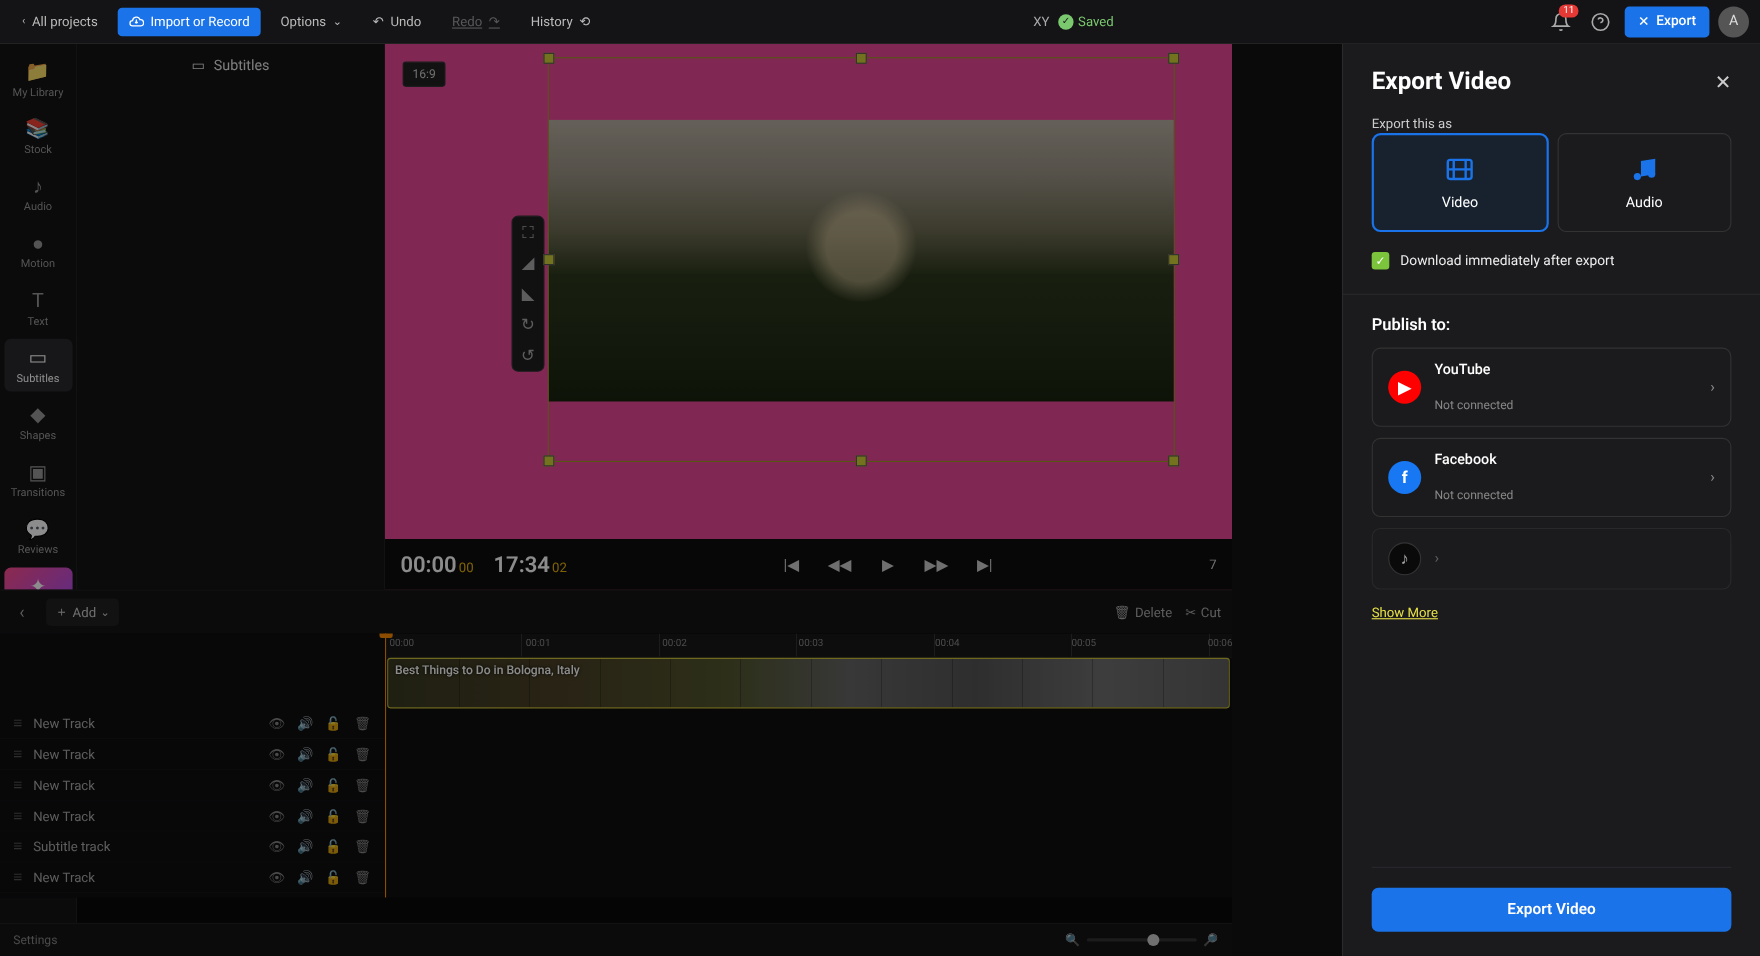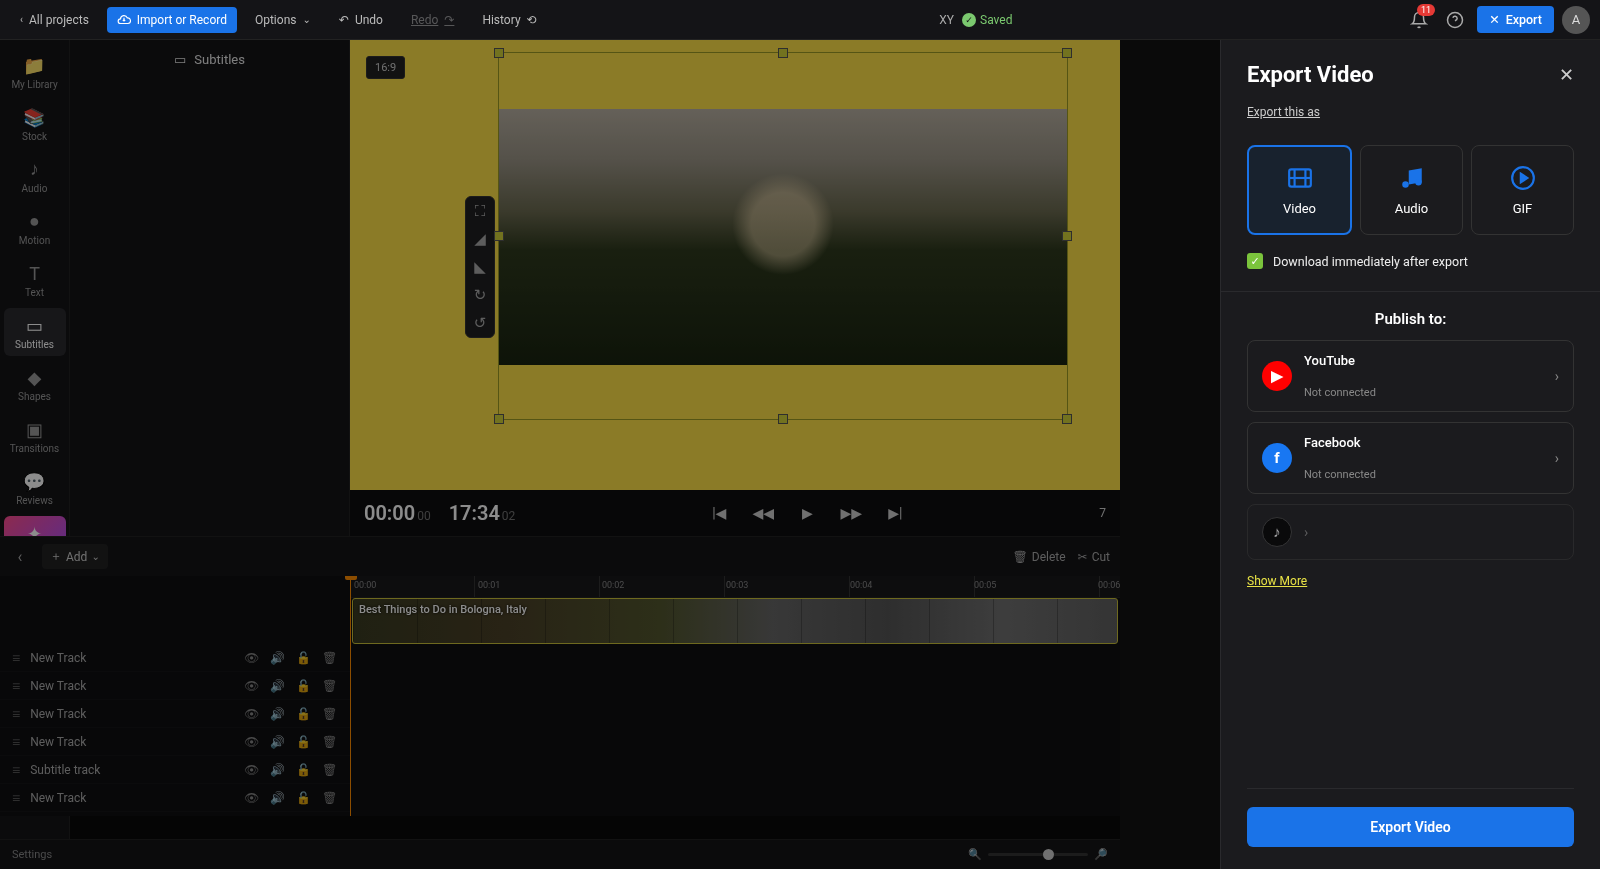--- a/index.html
+++ b/index.html
@@ -32,40 +32,40 @@
 
 .panel { position: absolute; left: 70px; top: 40px; width: 280px; height: 496px; background: #141417; border-right: 1px solid #222; }
 .panel-header { display: flex; align-items: center; justify-content: center; gap: 8px; padding: 12px; font-size: 13px; color: #e5e5e5; }
 .panel-tiles { display: flex; flex-direction: column; gap: 12px; padding: 12px; }
 .tile-row { display: flex; gap: 12px; }
 .tile { flex: 1; background: #1f1f22; border-radius: 8px; padding: 28px 8px; display: flex; flex-direction: column; align-items: center; justify-content: center; gap: 10px; font-size: 12px; color: #ccc; cursor: pointer; }
 .tile.full { width: 100%; }
 .tile-icon { font-size: 22px; opacity: 0.8; }
 
 
-.canvas-area { position: absolute; left: 350px; top: 40px; width: 770px; height: 496px; background: #fde047; text-align: center; }
+.canvas-area { position: absolute; left: 350px; top: 40px; width: 770px; height: 496px; background: #ec4899; text-align: center; }
 .aspect-badge { position: absolute; left: 16px; top: 16px; background: #222; border: 1px solid #333; padding: 4px 8px; font-size: 11px; color: #ccc; border-radius: 3px; }
 .preview-frame { position: absolute; left: 148px; top: 12px; width: 570px; height: 368px; border: 1px solid #9c9c26; }
 .preview-video { position: absolute; left: 0; top: 56px; width: 100%; height: 256px;
   background:
     radial-gradient(circle at 50% 45%, rgba(230,210,170,0.55) 0 10%, transparent 16%),
     linear-gradient(to bottom, #b8b0a2 0%, #9a9486 20%, #6b6a50 40%, #2f3a1e 55%, #253018 75%, #1a2410 100%);
 }
 .handle { position: absolute; width: 10px; height: 10px; background: #cfcf3a; border: 1px solid #555; }
 .h-tl { left: -5px; top: -5px; } .h-tr { right: -5px; top: -5px; }
 .h-bl { left: -5px; bottom: -5px; } .h-br { right: -5px; bottom: -5px; }
 .h-ml { left: -5px; top: 50%; margin-top: -5px; } .h-mr { right: -5px; top: 50%; margin-top: -5px; }
 .h-mt { left: 50%; top: -5px; margin-left: -5px; } .h-mb { left: 50%; bottom: -5px; margin-left: -5px; }
 
 .edit-tools { position: absolute; left: 115px; top: 156px; width: 30px; background: #1f1f22; border: 1px solid #333; border-radius: 6px; display: flex; flex-direction: column; }
 .edit-tool { height: 28px; display: flex; align-items: center; justify-content: center; font-size: 15px; color: #aaa; cursor: pointer; }
 
 .transport { position: absolute; left: 350px; top: 490px; width: 770px; height: 46px; display: flex; align-items: center; padding: 0 14px; gap: 18px; background: #0e0e10; }
 .time-main { font-size: 20px; font-weight: 600; color: #fff; }
-.time-sub { font-size: 12px; color: #737373; margin-left: 2px; }
+.time-sub { font-size: 12px; color: #eab308; margin-left: 2px; }
 .transport-spacer { flex: 1; }
 .tc-btn { width: 26px; height: 26px; display: flex; align-items: center; justify-content: center; color: #ccc; cursor: pointer; font-size: 14px; }
 .zoom-pct { font-size: 12px; color: #ccc; margin-left: auto; }
 
 
 .timeline-bar { position: absolute; left: 0; top: 536px; width: 1120px; height: 40px; background: #141417; border-top: 1px solid #222; display: flex; align-items: center; padding: 0 10px; gap: 12px; }
 .tl-back { width: 20px; text-align: center; color: #aaa; cursor: pointer; }
 .tl-add { background: #222; padding: 4px 8px; border-radius: 4px; font-size: 12px; color: #ccc; cursor: pointer; display: flex; align-items: center; gap: 4px; }
 .tl-action { font-size: 12px; color: #aaa; cursor: pointer; display: flex; align-items: center; gap: 4px; }
 .timeline-body { position: absolute; left: 0; top: 576px; width: 1120px; height: 240px; background: #101012; overflow: hidden; }
@@ -90,30 +90,30 @@
 .bottom-bar { position: absolute; left: 0; bottom: 0; width: 1120px; height: 30px; background: #141417; border-top: 1px solid #222; display: flex; align-items: center; padding: 0 12px; gap: 10px; font-size: 11px; color: #888; }
 .zoom-slider { display: flex; align-items: center; gap: 6px; margin-left: auto; }
 .slider-track { width: 100px; height: 3px; background: #333; border-radius: 2px; position: relative; }
 .slider-thumb { position: absolute; left: 55%; top: -4px; width: 11px; height: 11px; border-radius: 50%; background: #ccc; }
 
 
 .export-panel { position: absolute; right: 0; top: 40px; width: 380px; height: calc(100% - 40px); background: #1b1b1e; border-left: 1px solid #2a2a2d; padding: 22px 26px; display: flex; flex-direction: column; z-index: 10; }
 .ep-title-row { display: flex; align-items: center; justify-content: space-between; margin-bottom: 18px; }
 .ep-title { font-size: 22px; font-weight: 700; color: #fff; }
 .ep-close { font-size: 18px; color: #ccc; cursor: pointer; }
-.ep-label { font-size: 12px; color: #ccc; margin-bottom: 26px; text-decoration: underline; }
+.ep-label { font-size: 12px; color: #ccc; margin-bottom: 2px; }
 .ep-types { display: flex; gap: 8px; margin-bottom: 18px; }
 .ep-type { flex: 1; height: 90px; border: 1px solid #333; border-radius: 8px; display: flex; flex-direction: column; align-items: center; justify-content: center; gap: 10px; cursor: pointer; }
 .ep-type.active { border: 2px solid #1a73e8; background: #18222e; }
 .ep-type-icon { color: #1a73e8; }
 .ep-type-label { font-size: 13px; color: #fff; }
 .ep-check-row { display: flex; align-items: center; gap: 10px; margin-bottom: 22px; font-size: 12.5px; color: #eee; }
 .ep-check { width: 16px; height: 16px; background: #7bc43c; border-radius: 3px; display: flex; align-items: center; justify-content: center; color: #fff; font-size: 11px; }
 .ep-divider { height: 1px; background: #2a2a2d; margin: 0 -26px 18px; }
-.ep-section-title { font-size: 15px; font-weight: 600; color: #fff; margin-bottom: 12px; text-align: center; }
+.ep-section-title { font-size: 15px; font-weight: 600; color: #fff; margin-bottom: 12px; }
 .ep-publish { display: flex; align-items: center; gap: 12px; border: 1px solid #333; border-radius: 8px; padding: 12px 14px; margin-bottom: 10px; cursor: pointer; }
 .ep-publish.disabled { opacity: 0.6; }
 .ep-pub-icon { width: 30px; height: 30px; border-radius: 50%; display: flex; align-items: center; justify-content: center; font-size: 15px; font-weight: bold; color: #fff; }
 .yt { background: #ff0000; } .fb { background: #1877f2; } .tt { background: #000; border: 1px solid #444; }
 .ep-pub-text { flex: 1; display: flex; flex-direction: column; gap: 18px; }
 .ep-pub-name { font-size: 13px; color: #fff; font-weight: 500; }
 .ep-pub-status { font-size: 11px; color: #888; }
 .ep-chevron { color: #888; font-size: 14px; }
 .ep-show-more { font-size: 12px; color: #e8e246; text-decoration: underline; cursor: pointer; margin-top: 4px; }
 .ep-footer { margin-top: auto; border-top: 1px solid #2a2a2d; padding-top: 18px; }
@@ -381,29 +381,20 @@
     <div class="ep-type">
       <span class="ep-type-icon">
         <svg width="26" height="26" viewBox="0 0 24 24" fill="#1a73e8">
             <path d="M9 18V5l12-2v13"></path>
             <circle cx="6" cy="18" r="3"></circle>
             <circle cx="18" cy="16" r="3"></circle>
           </svg>
       </span>
       <span class="ep-type-label">Audio</span>
     </div>
-    <div class="ep-type">
-      <span class="ep-type-icon">
-        <svg width="26" height="26" viewBox="0 0 24 24" fill="none" stroke="#1a73e8" stroke-width="2">
-            <circle cx="12" cy="12" r="10"></circle>
-            <polygon points="10,8 16,12 10,16" fill="#1a73e8"></polygon>
-          </svg>
-      </span>
-      <span class="ep-type-label">GIF</span>
-    </div>
   </div>
   <div class="ep-check-row">
     <span class="ep-check">✓</span>
     <span>Download immediately after export</span>
   </div>
   <div class="ep-divider"></div>
   <div class="ep-section-title">Publish to:</div>
 
   <div class="ep-publish">
     <span class="ep-pub-icon yt">▶</span>

